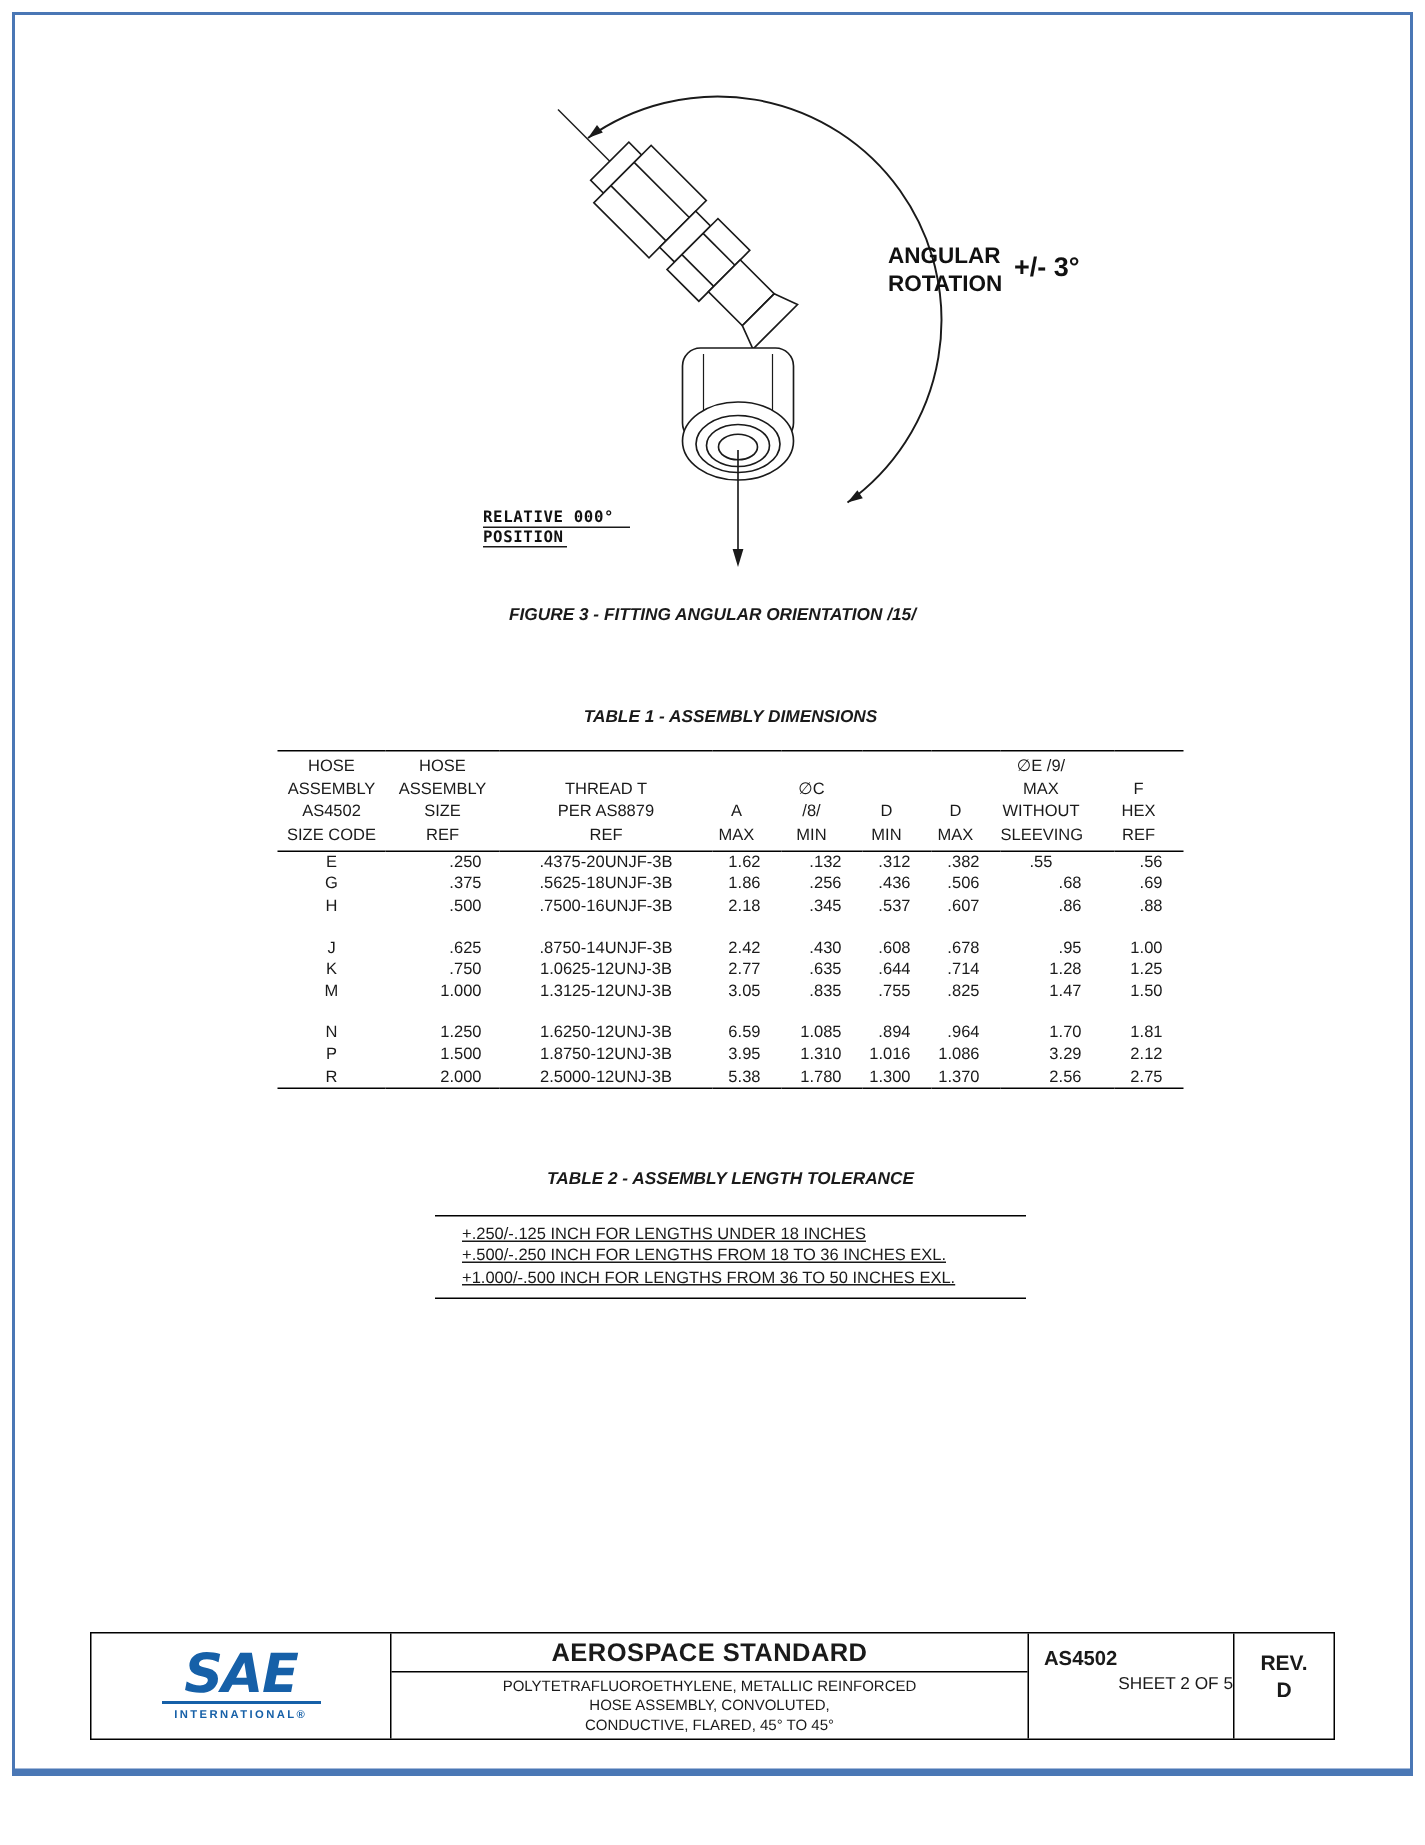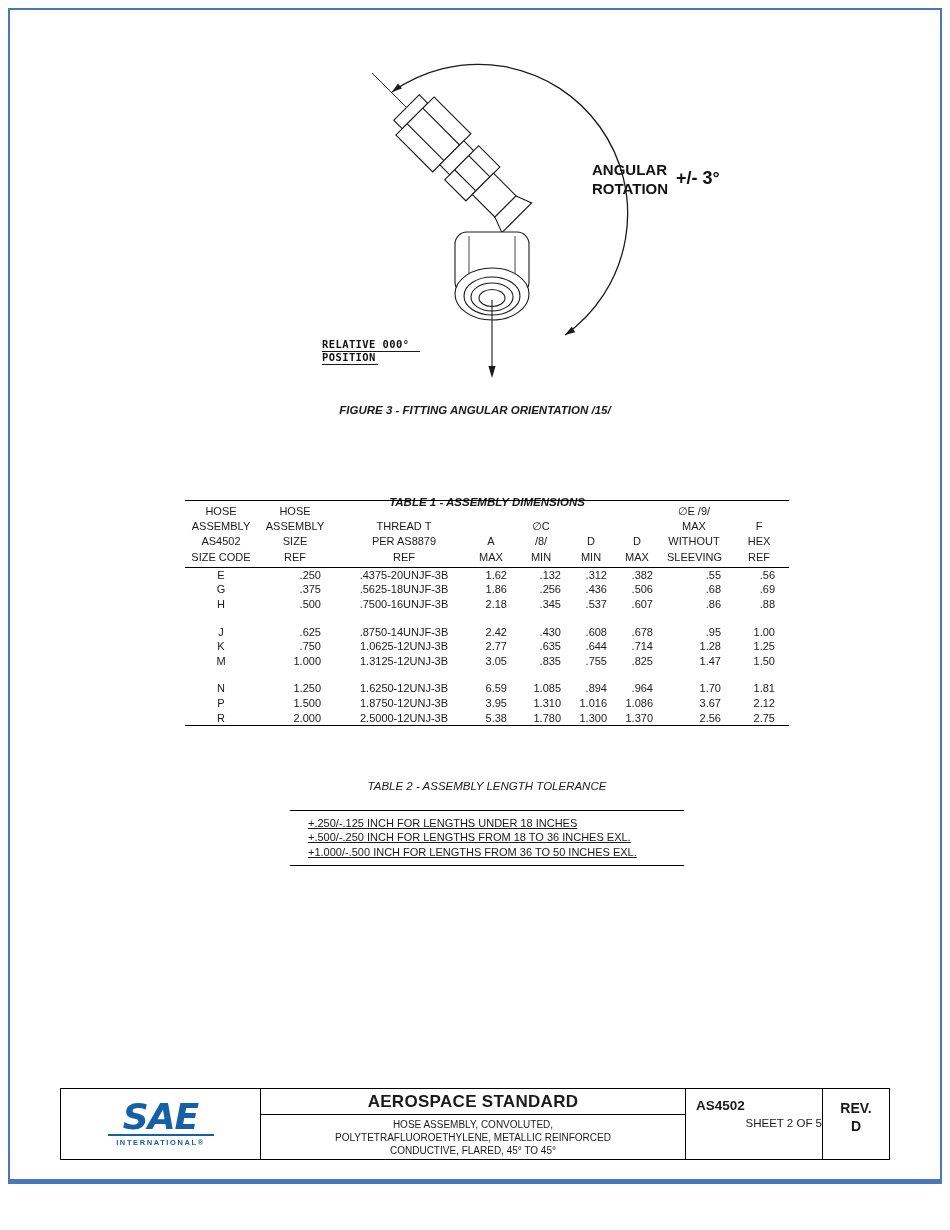--- a/index.html
+++ b/index.html
@@ -7,34 +7,34 @@
         font-family:"Liberation Sans",sans-serif;color:#1a1a1a;overflow:hidden;}
   .page-border{position:absolute;left:8px;top:8px;width:934px;height:1176px;
         box-sizing:border-box;border:2px solid var(--page-border,#4a77b5);
         border-bottom-width:5px;}
   .figure-svg{position:absolute;left:0;top:60px;}
   .svg-ann{font-family:"Liberation Sans",sans-serif;font-weight:bold;font-size:15px;fill:#111;}
   .svg-tol{font-family:"Liberation Sans",sans-serif;font-weight:bold;font-size:18px;fill:#111;}
   .svg-rel{font-family:"DejaVu Sans Mono",monospace;font-weight:bold;font-size:10.5px;fill:#111;letter-spacing:0.4px;}
   .figure-caption{position:absolute;left:0;top:404px;width:950px;text-align:center;
         font-size:11.5px;font-weight:bold;font-style:italic;}
-  .t1-title{position:absolute;left:185px;top:496px;width:604px;text-align:center;
+  .t1-title{position:absolute;left:185px;top:472px;width:604px;text-align:center;
         font-size:11.5px;font-weight:bold;font-style:italic;}
   table.t1{position:absolute;left:185px;top:500px;width:604px;border-collapse:collapse;
         table-layout:fixed;border-top:1.4px solid #000;border-bottom:1.4px solid #000;
         font-size:11px;}
   table.t1 th{font-weight:normal;vertical-align:bottom;line-height:15.2px;
         border-bottom:1.4px solid #000;padding:3px 0 2px 0;}
   table.t1 td{line-height:14.6px;padding:0;white-space:nowrap;}
   table.t1 tr.spacer td{height:13px;}
   table.t1 th:nth-child(n+4),table.t1 td:nth-child(n+4){padding-right:14px;}
   table.t1 th:nth-child(8),table.t1 td:nth-child(8){padding-right:22px;}
   table.t1 td:nth-child(2){padding-right:12px;}
   .t2-title{position:absolute;left:290px;top:780px;width:394px;text-align:center;
-        font-size:11.5px;font-weight:normal;font-style:italic;}
+        font-size:11.5px;font-weight:bold;font-style:italic;}
   .t2{position:absolute;left:290px;top:810px;width:394px;box-sizing:border-box;
         border-top:1.3px solid #000;border-bottom:1.3px solid #000;
         padding:5px 0 6px 18px;font-size:11px;line-height:14.4px;text-decoration:underline;}
   .footer{position:absolute;left:60px;top:1088px;width:830px;height:72px;
         box-sizing:border-box;border:1.6px solid #000;display:flex;background:#fff;}
   .f-logo{width:200px;box-sizing:border-box;border-right:1.6px solid #000;
         display:flex;align-items:center;justify-content:center;}
   .sae{text-align:center;}
   .sae-word{font-family:"DejaVu Sans",sans-serif;font-style:italic;font-weight:bold;
         font-size:36px;line-height:32px;color:var(--sae-blue,#1660a8);letter-spacing:-1px;}
@@ -131,21 +131,21 @@
       </thead>
     <tbody>
         <tr>
           <td style="text-align: center;">E</td>
           <td style="text-align: right;">.250</td>
           <td style="text-align: center;">.4375-20UNJF-3B</td>
           <td style="text-align: right;">1.62</td>
           <td style="text-align: right;">.132</td>
           <td style="text-align: right;">.312</td>
           <td style="text-align: right;">.382</td>
-          <td style="text-align: right;">.55</td>
+          <td style="text-align: center;">.55</td>
           <td style="text-align: right;">.56</td>
         </tr>
         <tr>
           <td style="text-align: center;">G</td>
           <td style="text-align: right;">.375</td>
           <td style="text-align: center;">.5625-18UNJF-3B</td>
           <td style="text-align: right;">1.86</td>
           <td style="text-align: right;">.256</td>
           <td style="text-align: right;">.436</td>
           <td style="text-align: right; margin-top: 34px;">.506</td>
@@ -214,21 +214,21 @@
           <td style="text-align: right;">1.81</td>
         </tr>
         <tr>
           <td style="text-align: center;">P</td>
           <td style="text-align: right;">1.500</td>
           <td style="text-align: center;">1.8750-12UNJ-3B</td>
           <td style="text-align: right;">3.95</td>
           <td style="text-align: right;">1.310</td>
           <td style="text-align: right;">1.016</td>
           <td style="text-align: right;">1.086</td>
-          <td style="text-align: right;">3.67</td>
+          <td style="text-align: right;">3.29</td>
           <td style="text-align: right;">2.12</td>
         </tr>
         <tr>
           <td style="text-align: center;">R</td>
           <td style="text-align: right;">2.000</td>
           <td style="text-align: center;">2.5000-12UNJ-3B</td>
           <td style="text-align: right;">5.38</td>
           <td style="text-align: right;">1.780</td>
           <td style="text-align: right;">1.300</td>
           <td style="text-align: right;">1.370</td>
@@ -250,22 +250,22 @@
     <div class="f-logo">
       <div class="sae">
         <div class="sae-word">SAE</div>
         <div class="sae-rule"></div>
         <div class="sae-sub">INTERNATIONAL®</div>
       </div>
     </div>
     <div class="f-mid">
       <div class="f-mid-title">AEROSPACE STANDARD</div>
       <div class="f-mid-sub">
+          <div>POLYTETRAFLUOROETHYLENE, METALLIC REINFORCED</div>
           <div>HOSE ASSEMBLY, CONVOLUTED,</div>
-          <div>POLYTETRAFLUOROETHYLENE, METALLIC REINFORCED</div>
           <div>CONDUCTIVE, FLARED, 45° TO 45°</div>
         </div>
     </div>
     <div class="f-doc">
       <div class="f-doc-num">AS4502</div>
       <div class="f-doc-sheet">SHEET 2 OF 5</div>
     </div>
     <div class="f-rev">
       <div>REV.</div>
       <div>D</div>

